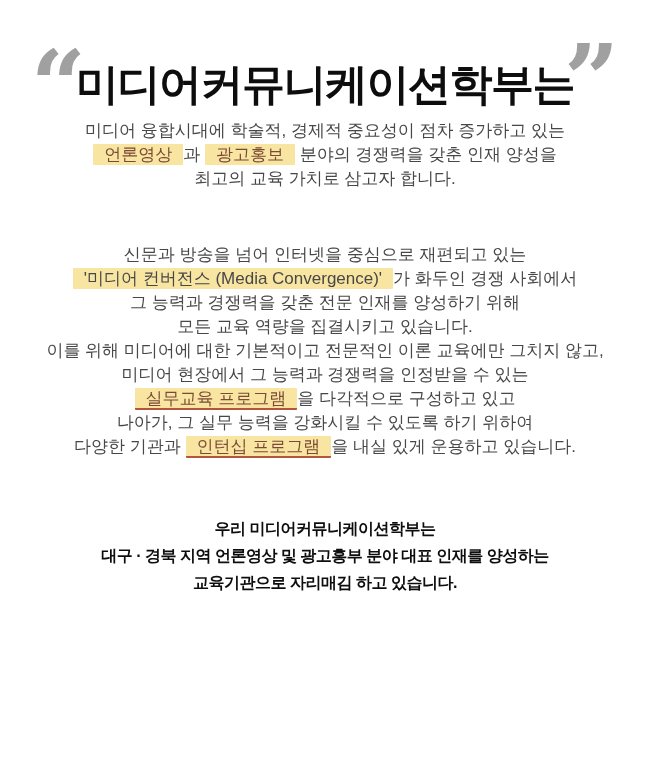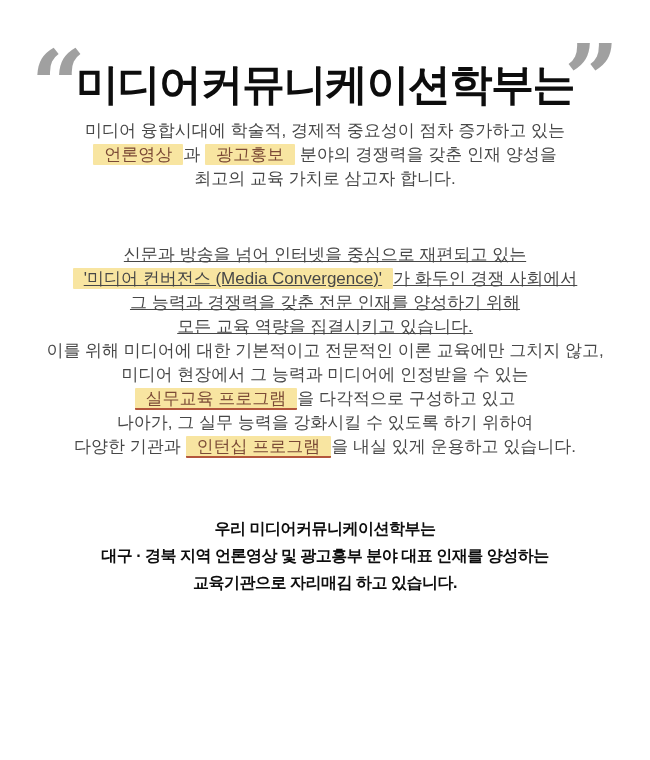--- a/index.html
+++ b/index.html
@@ -32,21 +32,21 @@
   }
   .quote.open{margin-right:-10px;margin-top:6px;}
   .quote.close{margin-left:-10px;margin-top:0px;}
   h1.title{
     margin:0;font-size:43px;line-height:69px;font-weight:900;
     letter-spacing:-1.5px;color:var(--title-color);white-space:nowrap;
   }
   .para{margin:0;font-size:17px;line-height:24px;}
   .para .line{display:block;}
   .p1{}
-  .p2{margin-top:52px;text-decoration:underline;}
+  .p2{margin-top:52px;}
   .p3{}
   .hl{background:var(--highlight);padding:1px 11px;border-radius:1px;}
   .kw{color:var(--keyword);}
   .ul{border-bottom:2px solid var(--underline);padding-bottom:0;}
   .footer{
     margin-top:56px;font-size:16px;line-height:27px;font-weight:800;
     color:var(--title-color);letter-spacing:-0.5px;
   }
   .footer .line{display:block;}
 </style>
@@ -69,21 +69,21 @@
 
   <p class="para p2">
     <span class="line">신문과 방송을 넘어 인터넷을 중심으로 재편되고 있는</span>
     <span class="line"><span class="hl">'미디어 컨버전스 (Media Convergence)'</span><span>가 화두인 경쟁 사회에서</span></span>
     <span class="line">그 능력과 경쟁력을 갖춘 전문 인재를 양성하기 위해</span>
     <span class="line">모든 교육 역량을 집결시키고 있습니다.</span>
   </p>
 
   <p class="para p3">
     <span class="line">이를 위해 미디어에 대한 기본적이고 전문적인 이론 교육에만 그치지 않고,</span>
-    <span class="line">미디어 현장에서 그 능력과 미디어에 인정받을 수 있는</span>
+    <span class="line">미디어 현장에서 그 능력과 경쟁력을 인정받을 수 있는</span>
     <span class="line"><span class="hl kw ul">실무교육 프로그램</span><span>을 다각적으로 구성하고 있고</span></span>
     <span class="line">나아가, 그 실무 능력을 강화시킬 수 있도록 하기 위하여</span>
     <span class="line"><span>다양한 기관과 </span><span class="hl kw ul">인턴십 프로그램</span><span>을 내실 있게 운용하고 있습니다.</span></span>
   </p>
 
   <p class="footer">
     <span class="line">우리 미디어커뮤니케이션학부는</span>
     <span class="line">대구 · 경북 지역 언론영상 및 광고홍부 분야 대표 인재를 양성하는</span>
     <span class="line">교육기관으로 자리매김 하고 있습니다.</span>
   </p>

